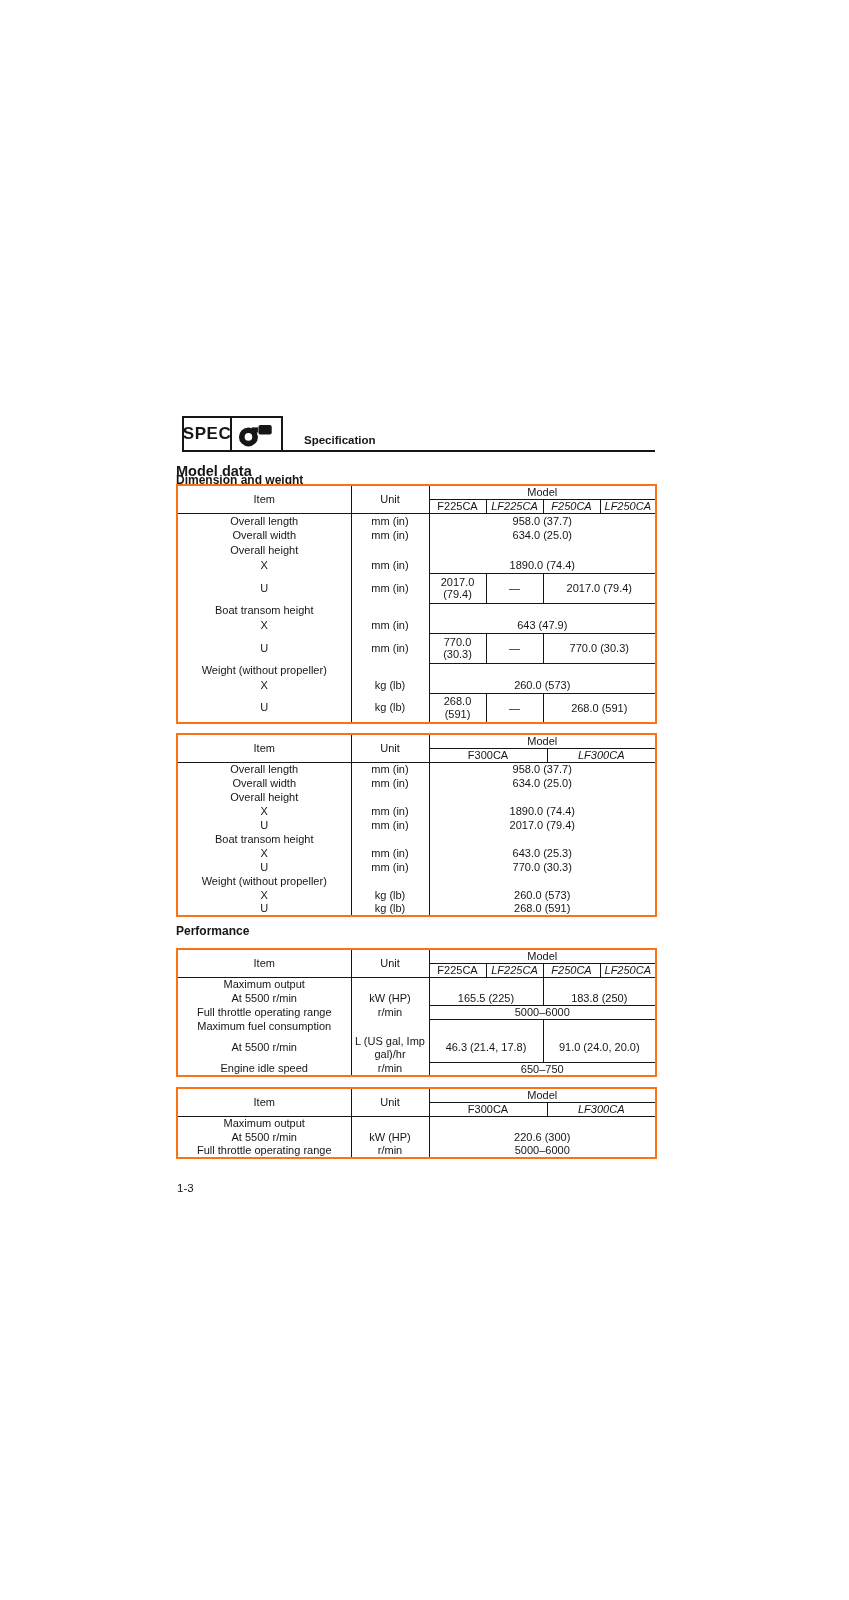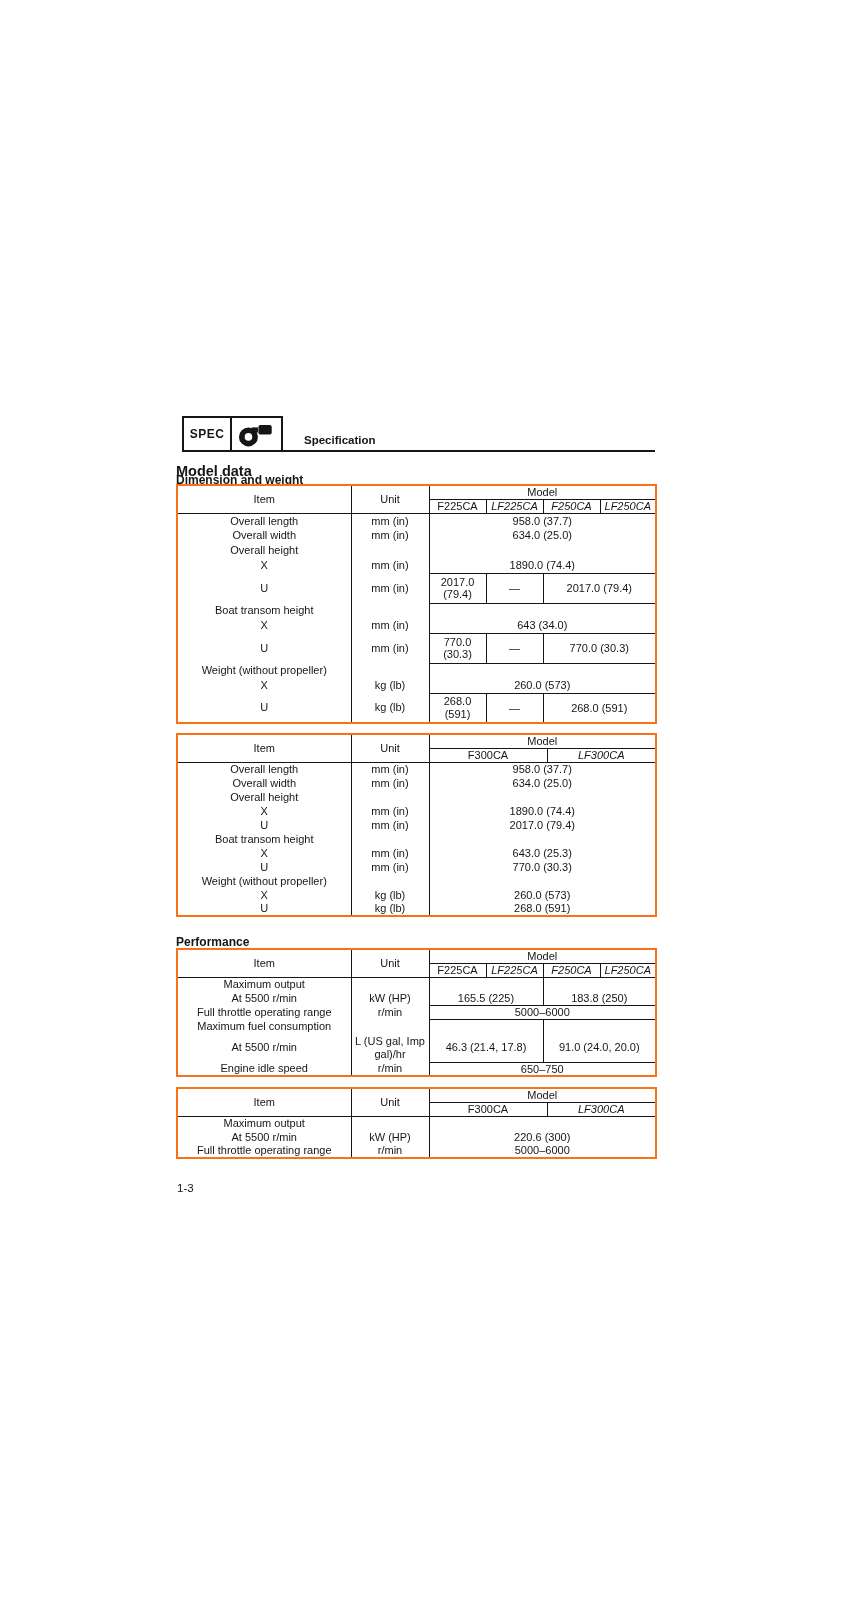--- a/index.html
+++ b/index.html
@@ -7,29 +7,29 @@
     width:849px;height:1600px;background:#ffffff;position:relative;
     font-family:"Liberation Sans", sans-serif;color:#161616;
     -webkit-font-smoothing:antialiased;
   }
   .content{position:absolute;left:176px;top:405px;width:479px;}
 
   
   .badge{position:absolute;left:6px;top:11px;width:97px;height:32px;
     border:2px solid #161616;display:flex;background:#fff;}
   .badge-spec{width:46px;border-right:2px solid #161616;display:flex;
-    align-items:center;justify-content:center;font-weight:bold;font-size:12px;letter-spacing:.5px;}
+    align-items:center;justify-content:center;font-weight:bold;font-size:17px;letter-spacing:.5px;}
   .badge-icon{flex:1;display:flex;align-items:center;justify-content:center;}
   .section-label{position:absolute;left:111px;top:29px;font-size:11.5px;font-weight:bold;margin-left:17px;}
   .rule{position:absolute;left:6px;top:45px;width:473px;height:2px;background:#161616;}
 
   .h-model-data{position:absolute;left:0;top:50px;font-size:14.5px;font-weight:bold;margin-top:8px;}
   .h-sub{position:absolute;left:0;font-size:12px;font-weight:bold;}
   .h-dim{top:68px;}
-  .h-perf{top:519px;margin-top:11px;}
+  .h-perf{top:519px;}
   .pagenum{position:absolute;left:1px;top:757px;font-size:11.5px;margin-top:20px;}
 
   
   table.spec{border-collapse:collapse;table-layout:fixed;width:479px;
     position:absolute;left:0;font-size:11px;color:#161616;
     border:2px solid #f97316;background:#fff;}
   #t1{top:79px;} #t2{top:328px;} #t3{top:543px;} #t4{top:682px;}
   table.spec th,table.spec td{
     padding:0;font-weight:normal;text-align:center;vertical-align:middle;
     line-height:1.12;overflow:hidden;white-space:normal;}
@@ -113,21 +113,21 @@
       <td colspan="2" class="bT bB">2017.0 (79.4)</td>
     </tr>
     <tr class="rA">
       <td class="item bR">Boat transom height</td>
       <td class="bR"></td>
       <td colspan="4"></td>
     </tr>
     <tr class="rA">
       <td class="item ind bR">X</td>
       <td class="bR">mm (in)</td>
-      <td colspan="4">643 (34.0)</td>
+      <td colspan="4">643 (47.9)</td>
     </tr>
     <tr class="rT">
       <td class="item ind bR">U</td>
       <td class="bR">mm (in)</td>
       <td class="bT bB bR">770.0 (30.3)</td>
       <td class="bT bB bR">—</td>
       <td colspan="2" class="bT bB">770.0 (30.3)</td>
     </tr>
     <tr class="rA">
       <td class="item bR">Weight (without propeller)</td>

